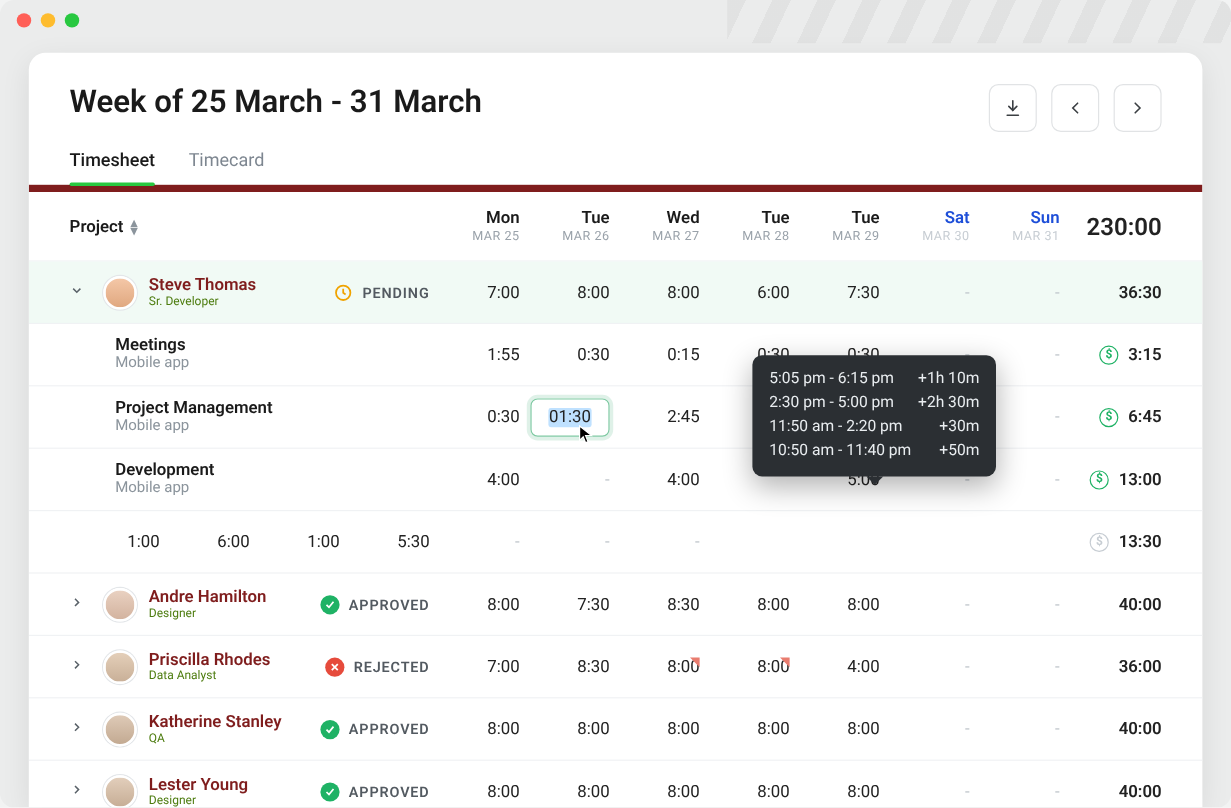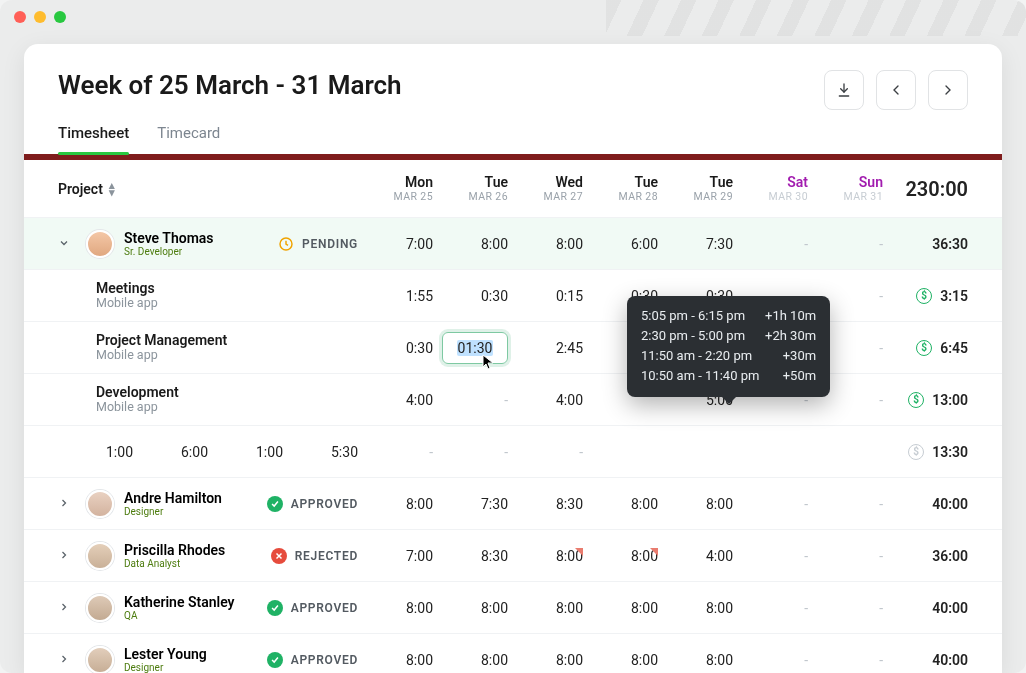--- a/index.html
+++ b/index.html
@@ -33,33 +33,33 @@
 
   .col-first { flex:0 0 300px; display:flex; align-items:center; gap:10px; }
   .col-day   { flex:0 0 75px; text-align:right; }
   .col-total { flex:1 1 auto; text-align:right; display:flex; align-items:center; justify-content:flex-end; gap:8px; }
 
   .sort { display:inline-flex; align-items:center; gap:6px; font-weight:600; color:#1a1a1a; cursor:pointer; }
   .sort-caret { font-size:11px; color:#8b949c; line-height:7px; }
 
   .dayhead { display:flex; flex-direction:column; align-items:flex-end; }
   .dayhead .dow { font-weight:600; color:#1a1a1a; }
-  .dayhead.dim .dow { color:#a21caf; }
+  .dayhead.dim .dow { color:#1d4ed8; }
   .dayhead .date { font-size:10.5px; letter-spacing:.04em; color:#9aa2aa; }
   .dayhead.dim .date { color:#c7cdd3;margin-left:16px; }
   .grand { font-size:20px; font-weight:600; }
 
   .chevron-cell { width:18px; color:#5a6269; cursor:pointer; }
   .avatar { width:28px; height:28px; border-radius:50%; background:#d8dde2 radial-gradient(circle at 50% 35%, #fff6 0 12px, transparent 13px); border:2px solid #fff; box-shadow:0 0 0 1px #e3e6e9; }
   .avatar.f1 { background:linear-gradient(#f4c7a7,#e0a880); }
   .avatar.f2 { background:linear-gradient(#e9d1c1,#d3b39f); }
   .avatar.f3 { background:linear-gradient(#e4cfb9,#c9b098); }
   .avatar.f4 { background:linear-gradient(#decab7,#c3aa92); }
   .avatar.f5 { background:linear-gradient(#e2cebb,#c7ae96); }
-  .person .name { font-weight:600; color:#000000; font-size:14px; line-height:1.15; }
+  .person .name { font-weight:600; color:#7f1d1d; font-size:14px; line-height:1.15; }
   .person .role { font-size:10px; color:#4d7c0f; line-height:1.15; }
 
   .status { display:flex; align-items:center; gap:8px; font-size:12px; letter-spacing:.06em; font-weight:600; color:#535a61; }
   .status .ico { width:16px; height:16px; border-radius:50%; display:flex; align-items:center; justify-content:center; }
   .ico.pending { color:#f0a300; }
   .ico.approved { background:#1fb265; color:#fff; }
   .ico.rejected { background:#e64b3c; color:#fff; }
 
   .cell-val { font-variant-numeric: tabular-nums; }
   .cell-dash { color:#c0c6cc; }

